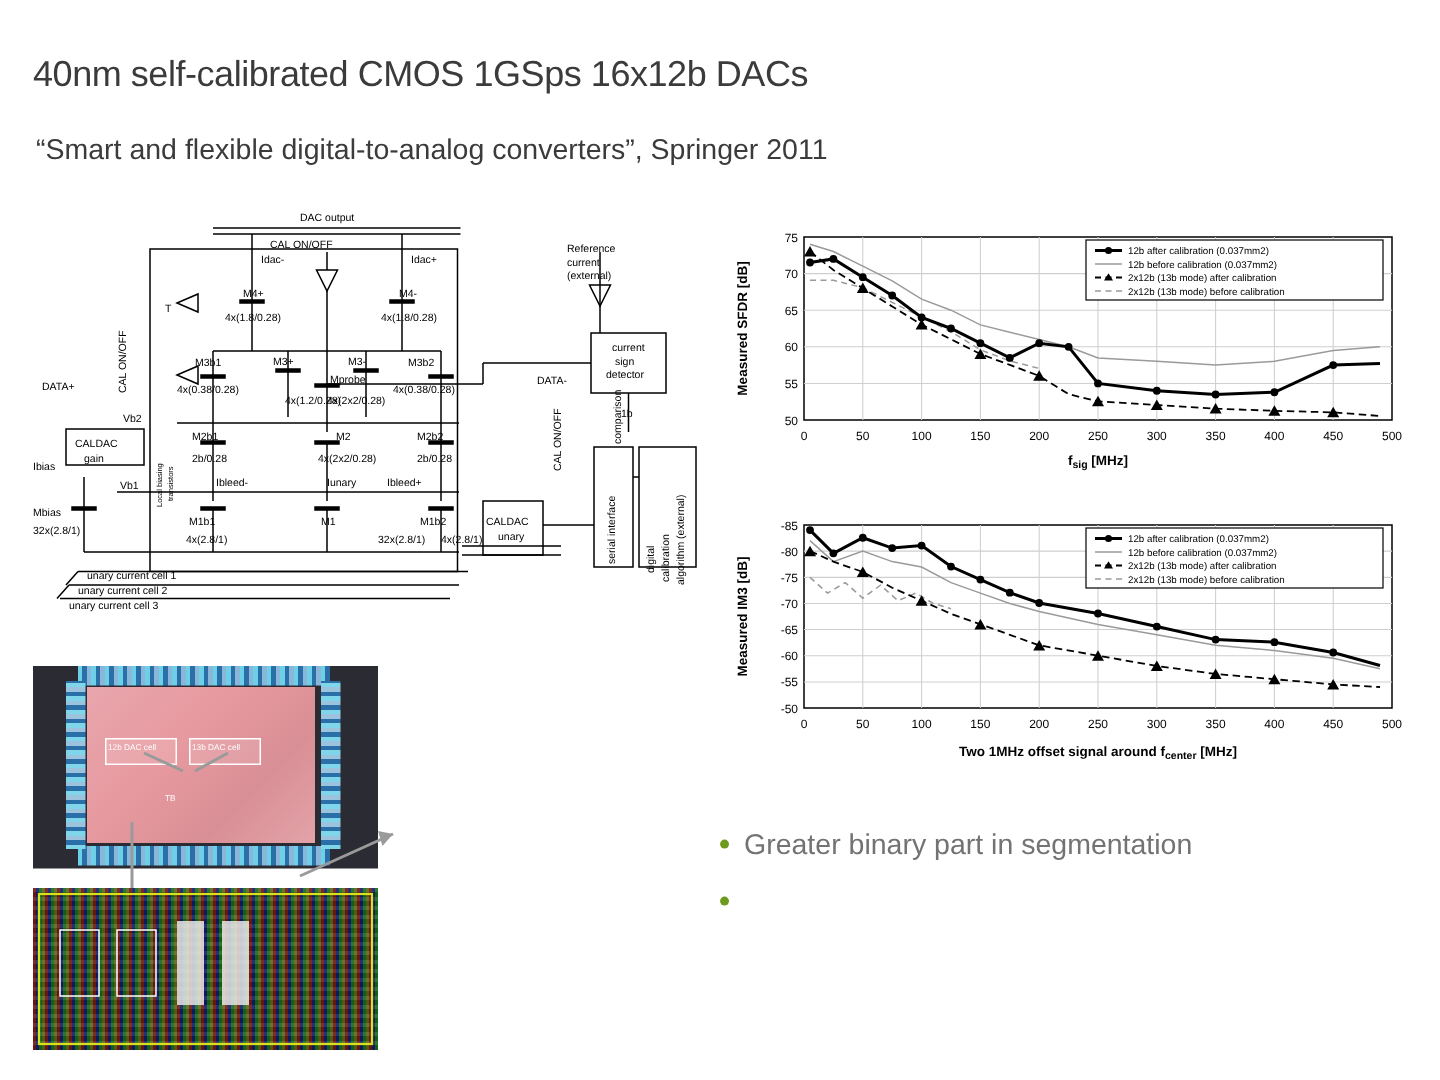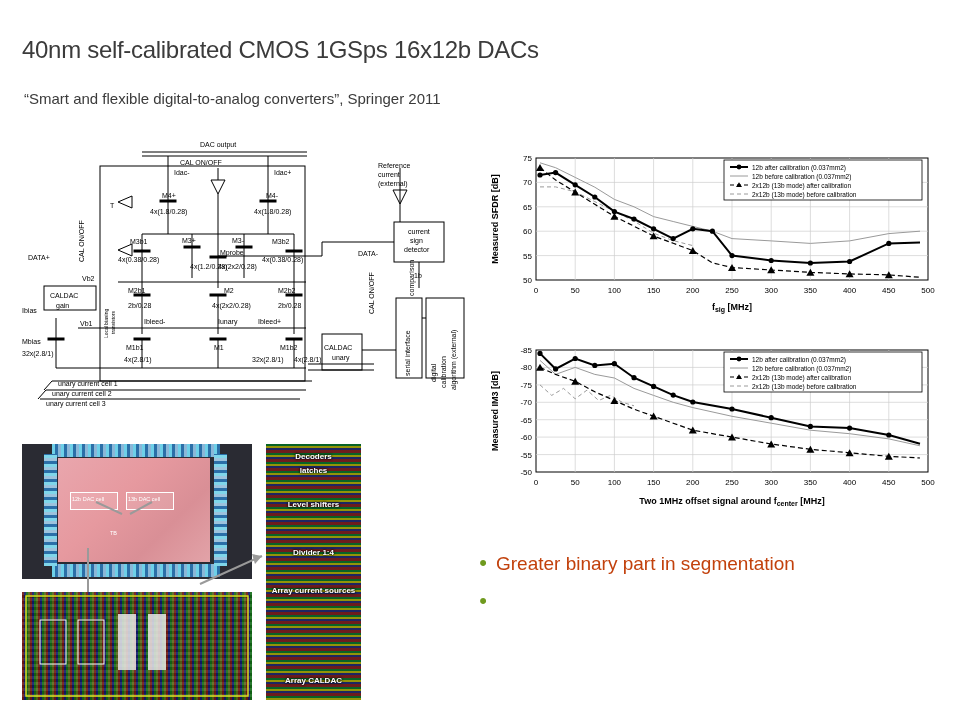--- a/index.html
+++ b/index.html
@@ -11,21 +11,21 @@
     position:relative;
   }
   #title{
     position:absolute; left:22px; top:36px;
     font-size:24px; color:#3b3b3b; font-weight:400;
     letter-spacing:-0.3px;
     white-space:nowrap;
   }
   #subtitle{
     position:absolute; left:24px; top:90px;
-    font-size:15px; color:#3b3b3b; font-weight:400;
+    font-size:19px; color:#3b3b3b; font-weight:400;
     white-space:nowrap;
   }
 
   
   #schematic{
     position:absolute; left:22px; top:138px; width:450px; height:295px;
     background:#fff;
   }
   #schematic svg{display:block;}
   .sc-txt{font-family:"Liberation Sans",sans-serif;fill:#000;}
@@ -65,21 +65,21 @@
   
   #chart-top{position:absolute;left:484px;top:150px;width:462px;height:185px;}
   #chart-bot{position:absolute;left:484px;top:342px;width:462px;height:185px;}
   .chart-svg{display:block;}
   .ax-txt{font-family:"Liberation Sans",sans-serif;fill:#000;}
 
   
   #bullets{position:absolute;left:470px;top:552px;width:470px;}
   .bullet-row{display:flex;align-items:flex-start;margin-bottom:14px;}
   .bullet-dot{color:#6f9a1e;font-size:22px;line-height:22px;width:26px;text-align:center;}
-  .bullet-text{color:#c2410c;font-size:19px;line-height:24px;font-family:"Liberation Sans",sans-serif;}
+  .bullet-text{color:#737373;font-size:19px;line-height:24px;font-family:"Liberation Sans",sans-serif;}
 </style>
 </head>
 <body>
 
 <div id="title">40nm self-calibrated CMOS 1GSps 16x12b DACs</div>
 <div id="subtitle">“Smart and flexible digital-to-analog converters”, Springer 2011</div>
 
 <div id="schematic">
 <svg width="450" height="295" viewBox="0 0 450 295">
   <g fill="none" stroke="#000" stroke-width="1">
@@ -263,29 +263,20 @@
     <div class="chip2bg"></div>
     <svg style="position:absolute;left:0;top:0" width="230" height="108">
       <rect x="4" y="4" width="222" height="100" fill="none" stroke="#d9e020" stroke-width="1.5"></rect>
       <rect x="18" y="28" width="26" height="44" fill="none" stroke="#fff" stroke-width="1"></rect>
       <rect x="56" y="28" width="26" height="44" fill="none" stroke="#fff" stroke-width="1"></rect>
       <rect x="96" y="22" width="18" height="56" fill="#e9e9e9" opacity="0.85"></rect>
       <rect x="126" y="22" width="18" height="56" fill="#e9e9e9" opacity="0.85"></rect>
     </svg>
   </div>
 
-  <div class="die3">
-    <div class="chip3bg"></div>
-    <div class="chip3lbl" style="top:8px;">Decoders</div>
-    <div class="chip3lbl" style="top:22px;">latches</div>
-    <div class="chip3lbl" style="top:56px;">Level shifters</div>
-    <div class="chip3lbl" style="top:104px;">Divider 1:4</div>
-    <div class="chip3lbl" style="top:142px;">Array current sources</div>
-    <div class="chip3lbl" style="top:232px;">Array CALDAC</div>
-  </div>
 
   <svg style="position:absolute;left:0;top:0;pointer-events:none" width="345" height="256">
     <line x1="66" y1="148" x2="66" y2="104" stroke="#9a9a9a" stroke-width="2"></line>
     <line x1="178" y1="140" x2="240" y2="112" stroke="#9a9a9a" stroke-width="2"></line>
     <polygon points="240,112 230,110 233,120" fill="#9a9a9a"></polygon>
   </svg>
 </div>
 
 <div id="chart-top">
 <svg class="chart-svg" width="462" height="185" viewBox="0 0 462 185">

